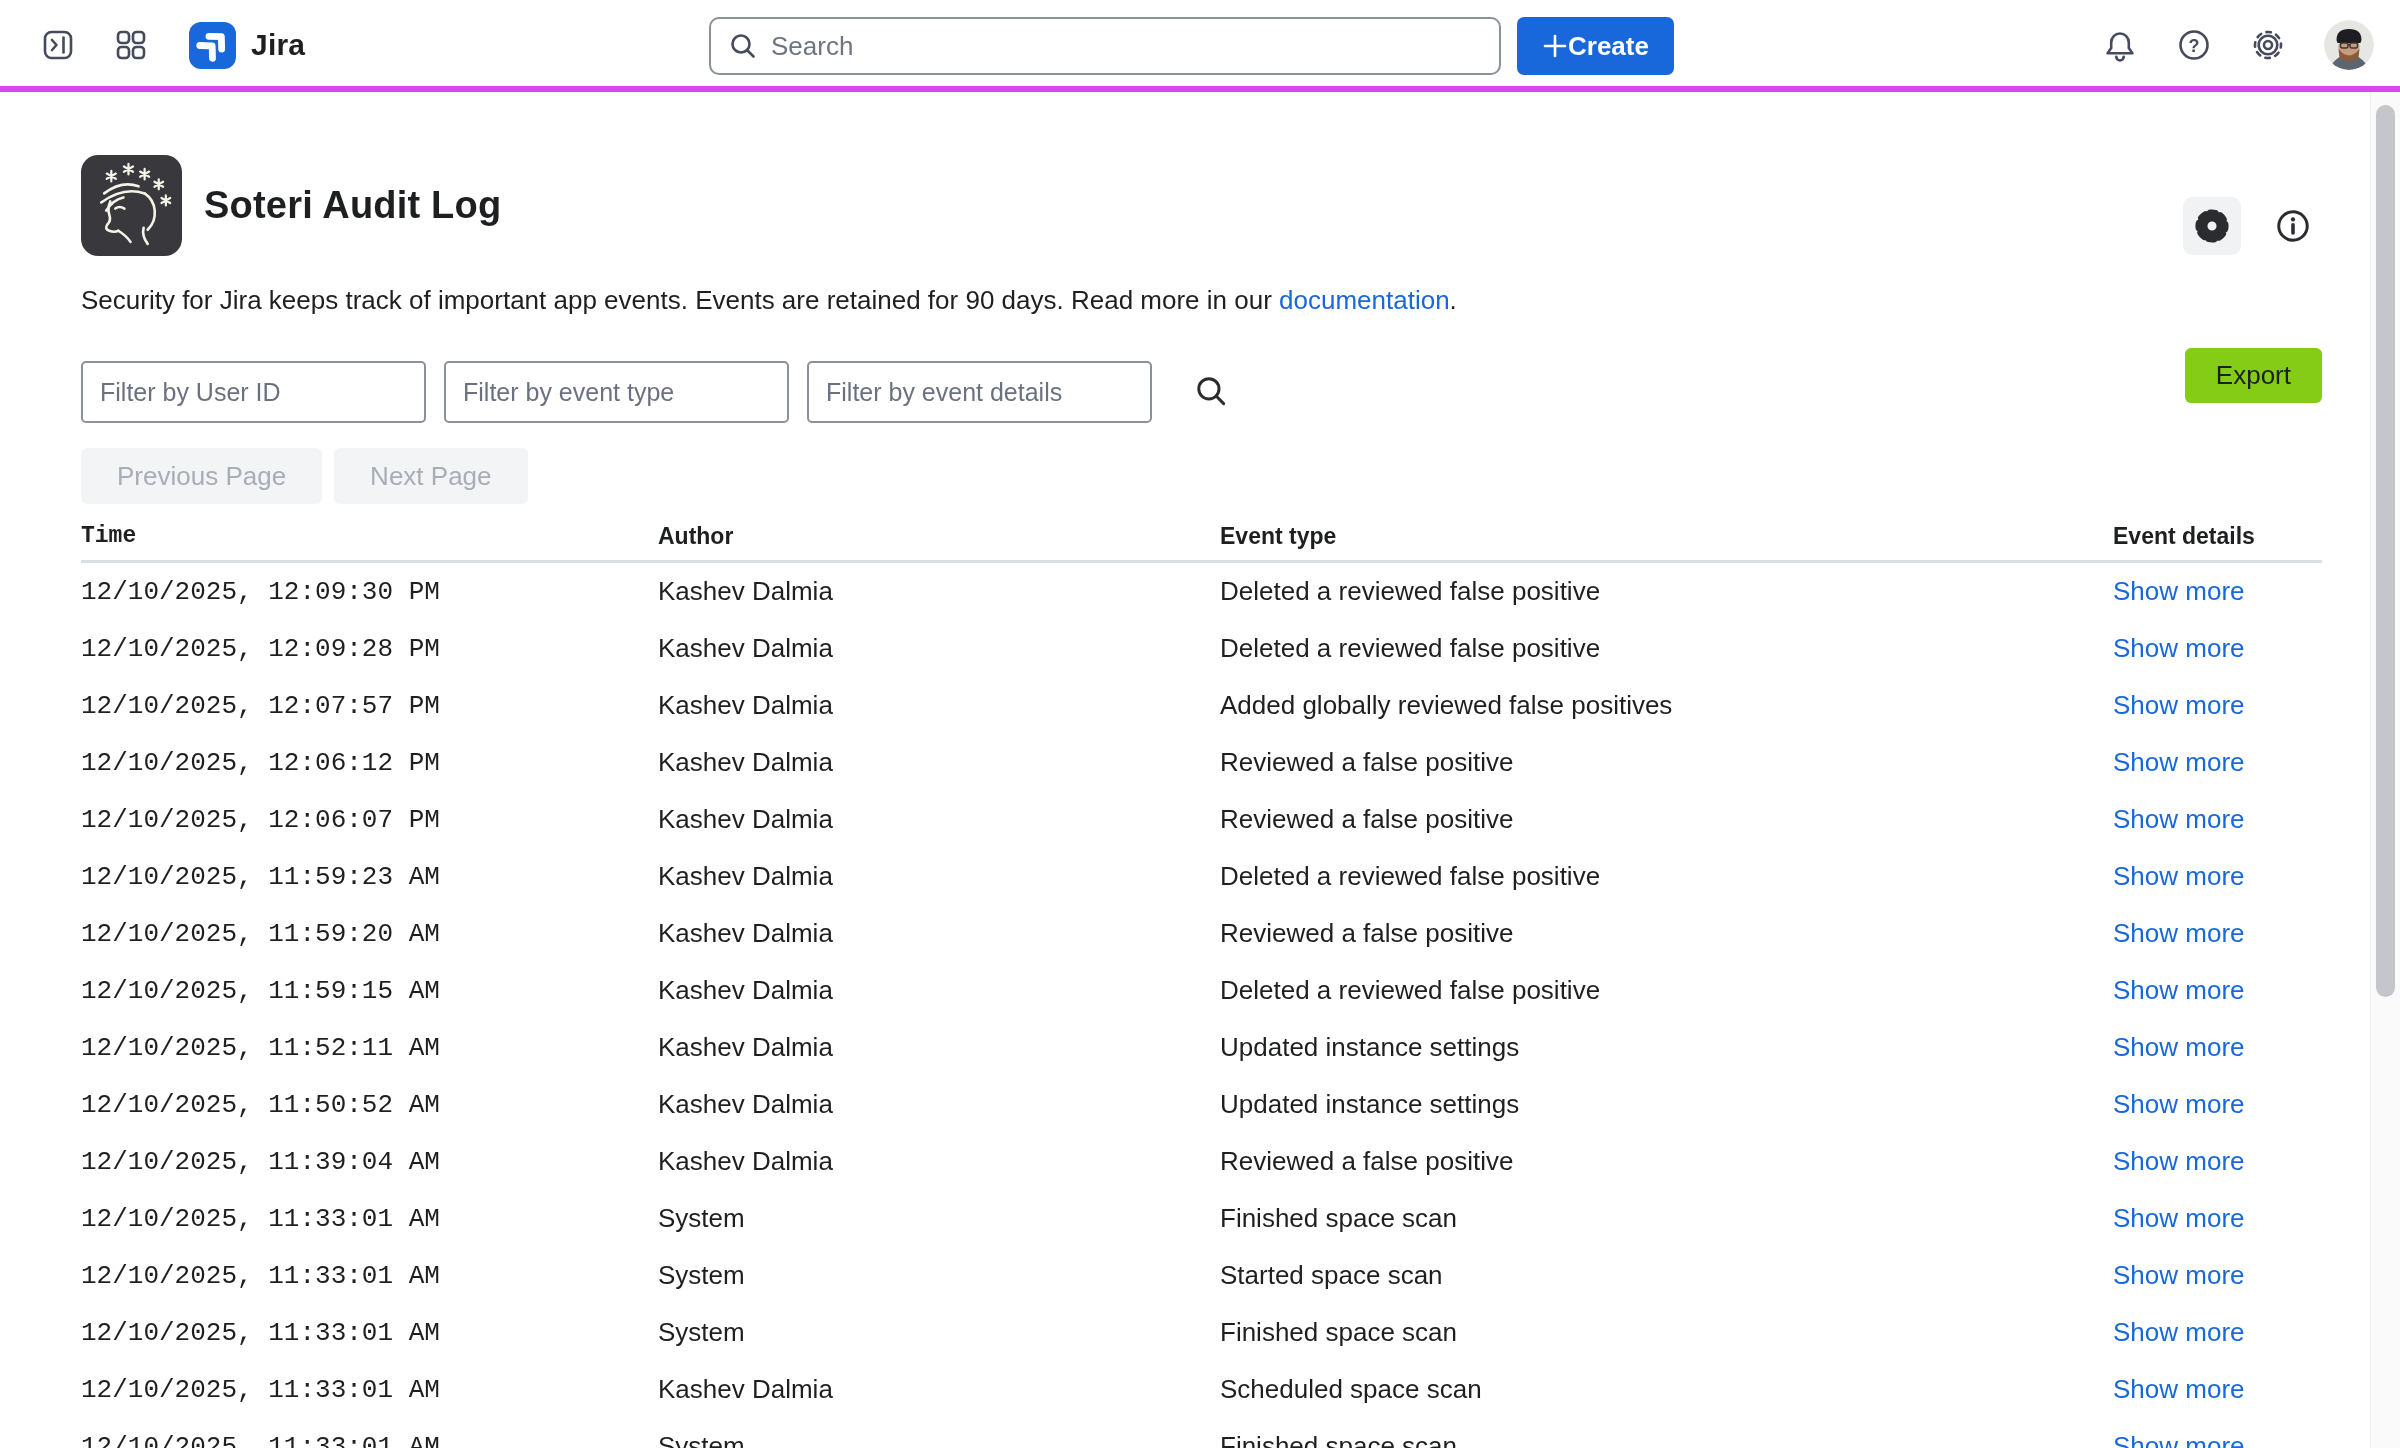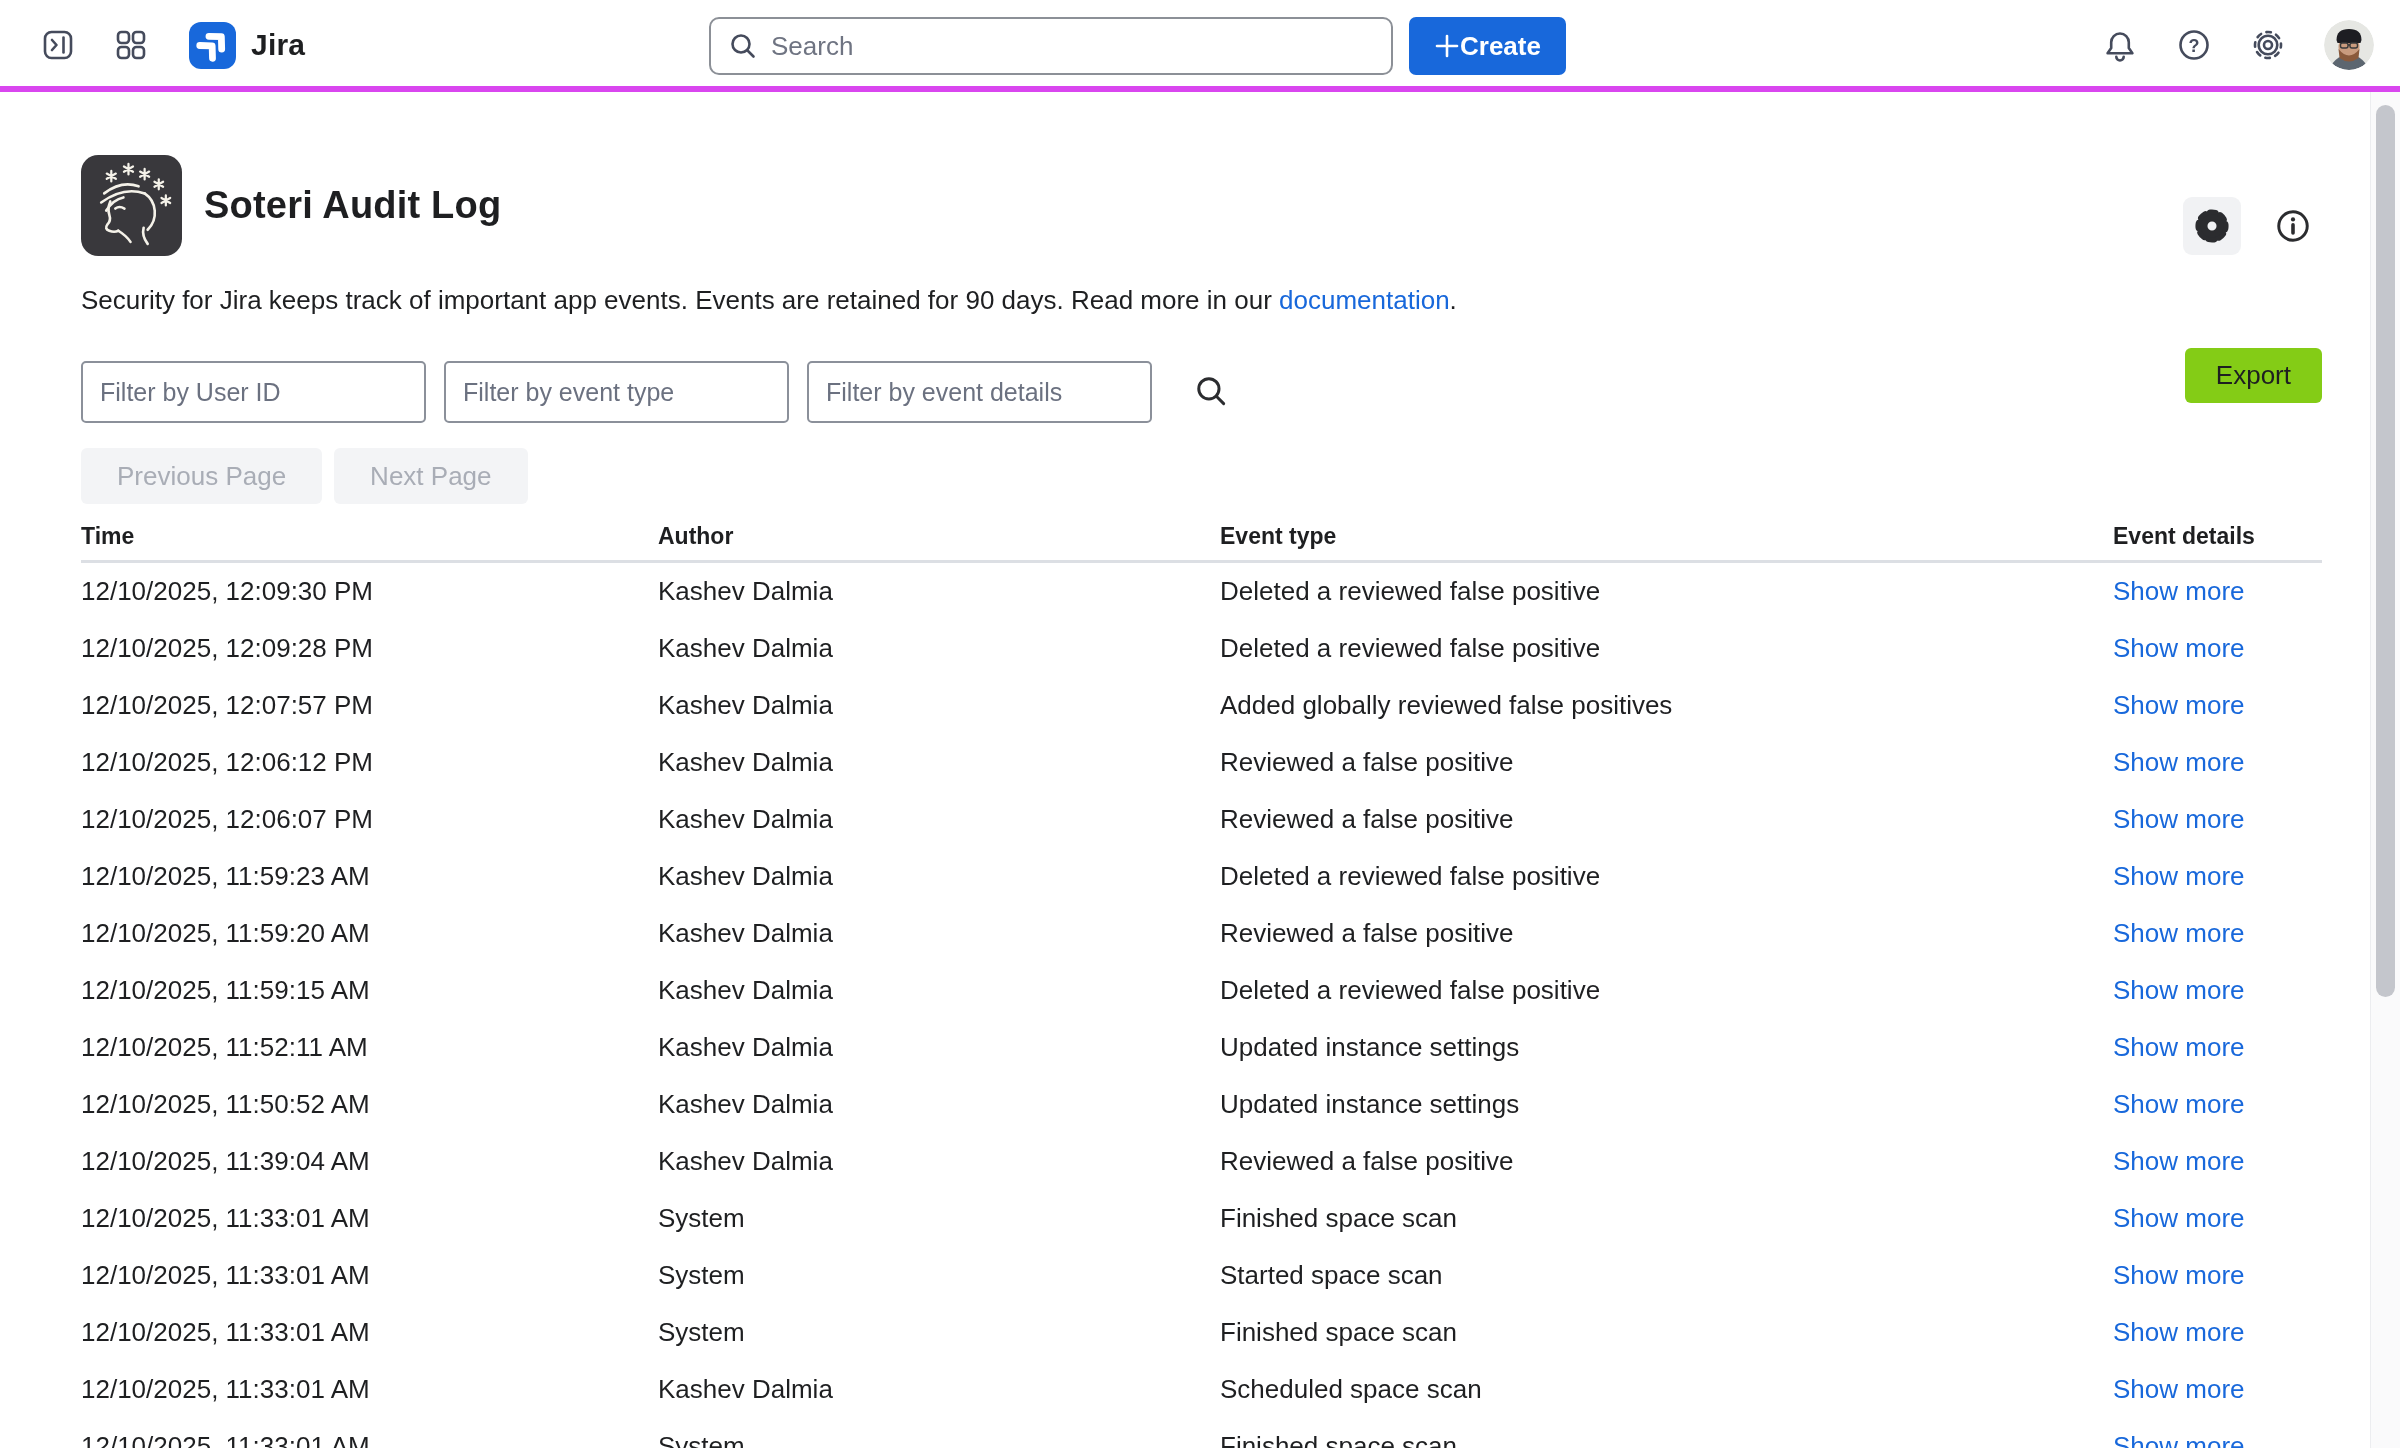--- a/index.html
+++ b/index.html
@@ -9,21 +9,21 @@
   
   .topnav { position:relative; height:92px; background:#fff; border-bottom:6px solid #d946ef; }
   .nav-left { position:absolute; left:40px; top:0; height:90px; display:flex; align-items:center; }
   .icon-btn { background:none; border:none; cursor:pointer; display:flex; align-items:center; justify-content:center; padding:0; }
   .nav-ic { stroke:#454B5C; fill:none; stroke-width:2.6; stroke-linecap:round; stroke-linejoin:round; }
   .jira-tile { width:47px; height:47px; border-radius:12px; background:var(--color-accent,#1868DB);
     display:flex; align-items:center; justify-content:center; }
   .app-name { font-size:30px; font-weight:700; margin-left:15px; letter-spacing:.2px; }
 
   .nav-center { position:absolute; left:709px; top:17px; display:flex; gap:16px; }
-  .search-box { width:684px; height:58px; border:2px solid #8C9097; border-radius:10px;
+  .search-box { width:792px; height:58px; border:2px solid #8C9097; border-radius:10px;
     display:flex; align-items:center; padding:0 16px; gap:12px; background:#fff; }
   .search-box input { border:none; outline:none; font-size:26px; flex:1; color:#1E1F21;
     font-family:"Liberation Sans", sans-serif; background:transparent; }
   .search-box input::placeholder { color:#6F7482; }
   .create-btn { height:58px; padding:0 25px; background:var(--color-accent,#1868DB); color:#fff;
     border:none; border-radius:7px; font-size:26px; font-weight:600; display:flex; align-items:center;
     cursor:pointer; font-family:"Liberation Sans", sans-serif; }
 
   .nav-right { position:absolute; right:26px; top:0; height:90px; display:flex; align-items:center; gap:38px; }
   .avatar { width:50px; height:50px; border-radius:50%; overflow:hidden; border:none; background:none; padding:0; cursor:pointer; }
@@ -52,21 +52,21 @@
     font-family:"Liberation Sans", sans-serif; }
 
   .pagination-row { margin-top:25px; display:flex; gap:12px; }
   .page-btn { height:56px; padding:0 36px; background:#F3F4F6; border:none; border-radius:6px;
     font-size:26px; font-weight:500; color:#A9ADB6; font-family:"Liberation Sans", sans-serif; cursor:default; }
 
   
   .audit-table { margin-top:19px; }
   .thead { display:flex; padding-bottom:10px; border-bottom:3px solid #DCDFE4; }
   .thead span { font-size:23px; font-weight:700; color:#1E1F21; }
-  .col-time { width:577px; flex:0 0 auto; }
+  .col-time { width:577px; flex:0 0 auto;font-family:Liberation Mono, monospace; }
   .col-author { width:562px; flex:0 0 auto; }
   .col-event { width:893px; flex:0 0 auto; }
   .col-details { flex:1; }
   .trow { display:flex; align-items:center; height:57px; font-size:26px; }
   .trow .show-more { color:var(--color-link,#1868DB); text-decoration:none; cursor:pointer; }
 
   
   .scrollbar { position:absolute; top:92px; right:0; bottom:0; width:30px; background:#FAFAFB; border-left:1px solid #ECEDF0; }
   .scroll-thumb { position:absolute; left:5px; top:13px; width:19px; height:892px; background:#C4C6CC; border-radius:10px; }
 

